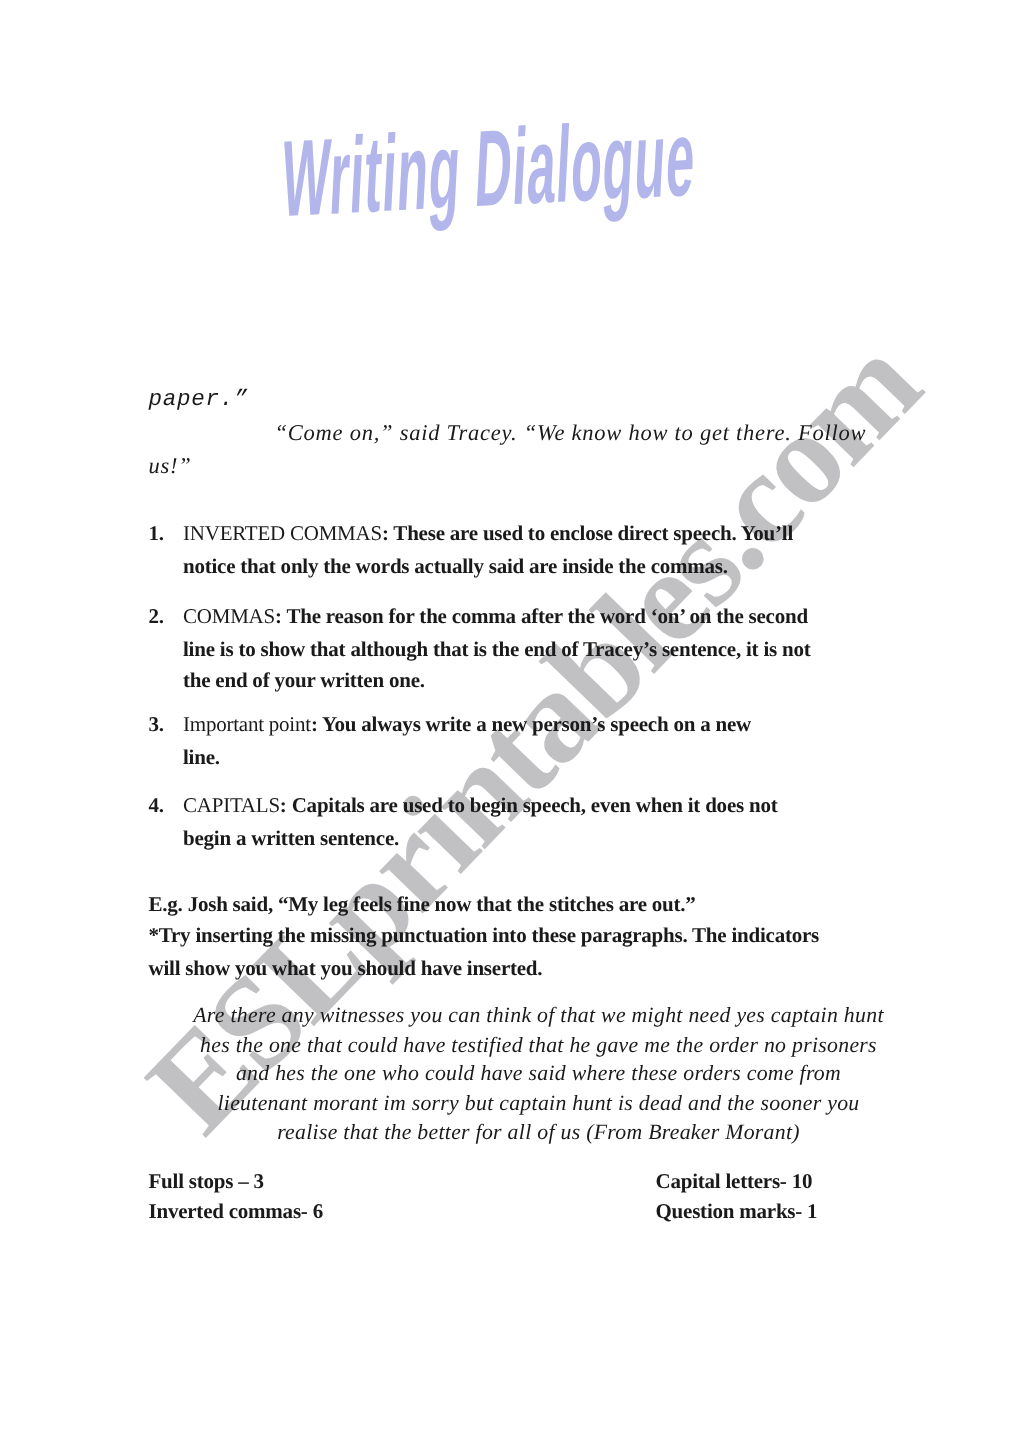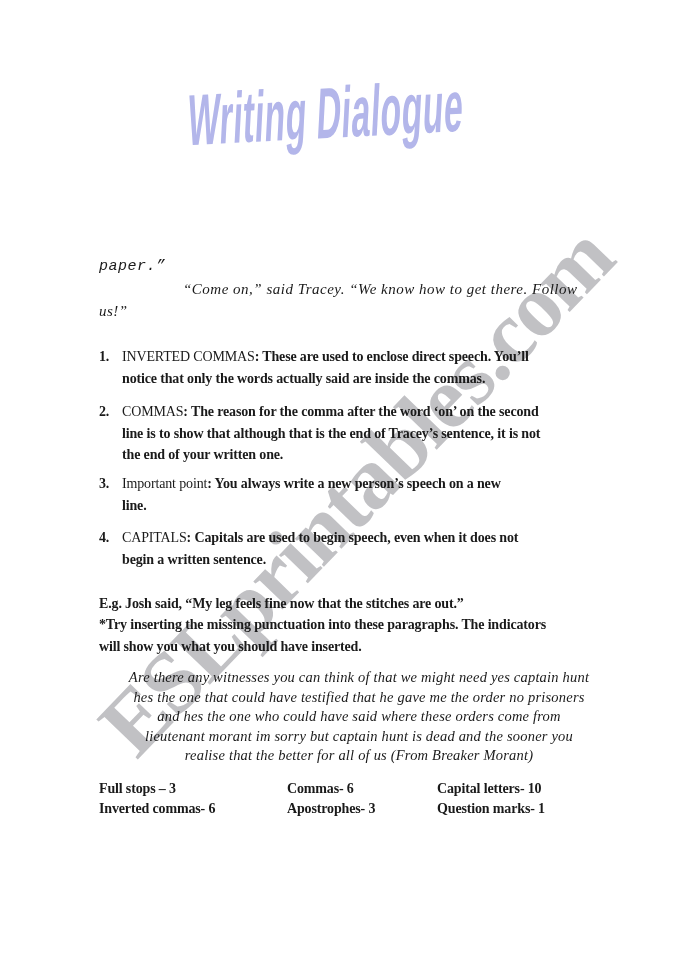--- a/index.html
+++ b/index.html
@@ -155,22 +155,18 @@
   <div class="blk passage">Are there any witnesses you can think of that we might need yes captain hunt
 hes the one that could have testified that he gave me the order no prisoners
 and hes the one who could have said where these orders come from
 lieutenant morant im sorry but captain hunt is dead and the sooner you
 realise that the better for all of us (From Breaker Morant)</div>
 
   <div class="footer-col fc1">
     <div>Full stops – 3</div>
     <div>Inverted commas- 6</div>
   </div>
-  <div class="footer-col fc2">
-    <div>Commas- 6</div>
-    <div>Apostrophes- 3</div>
-  </div>
   <div class="footer-col fc3">
     <div>Capital letters- 10</div>
     <div>Question marks- 1</div>
   </div>
 
 </div>
 
 </body></html>

